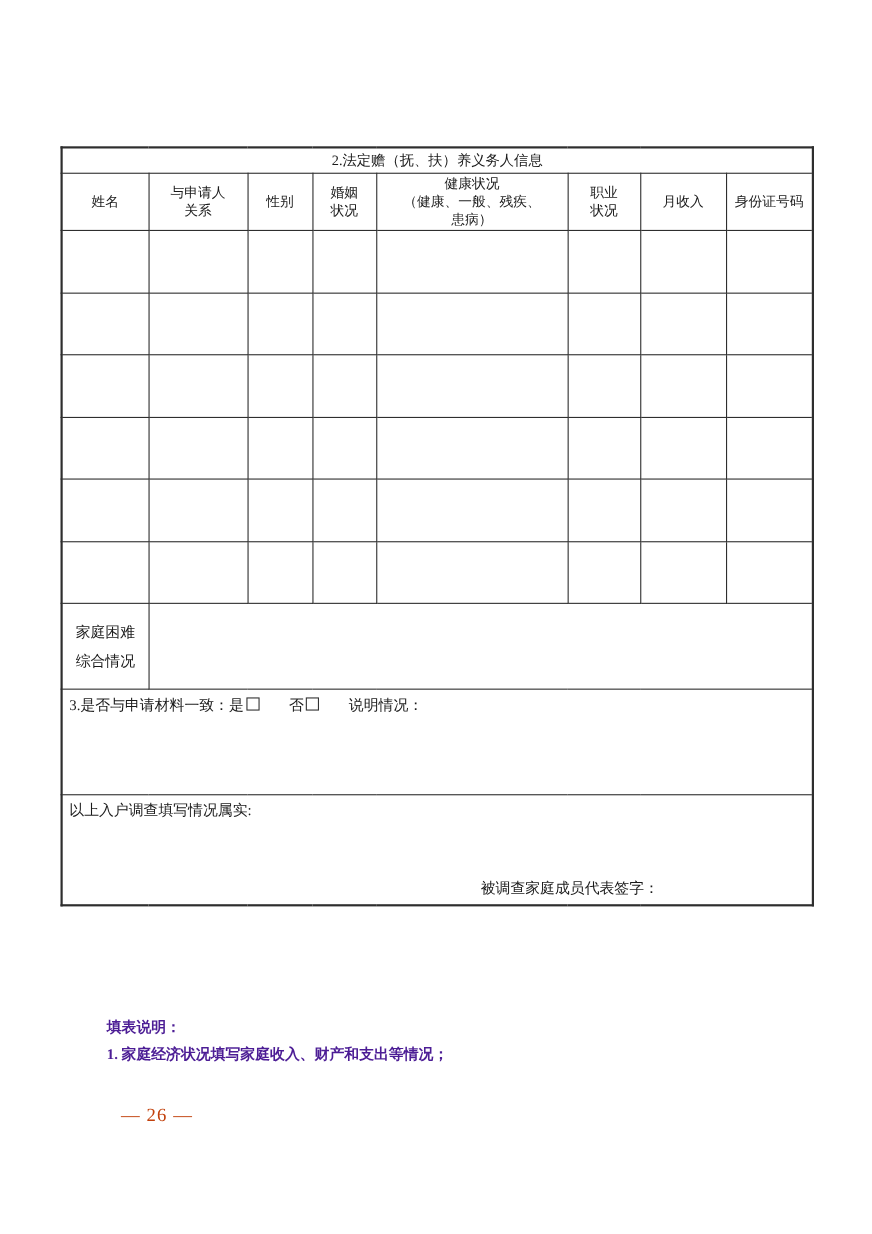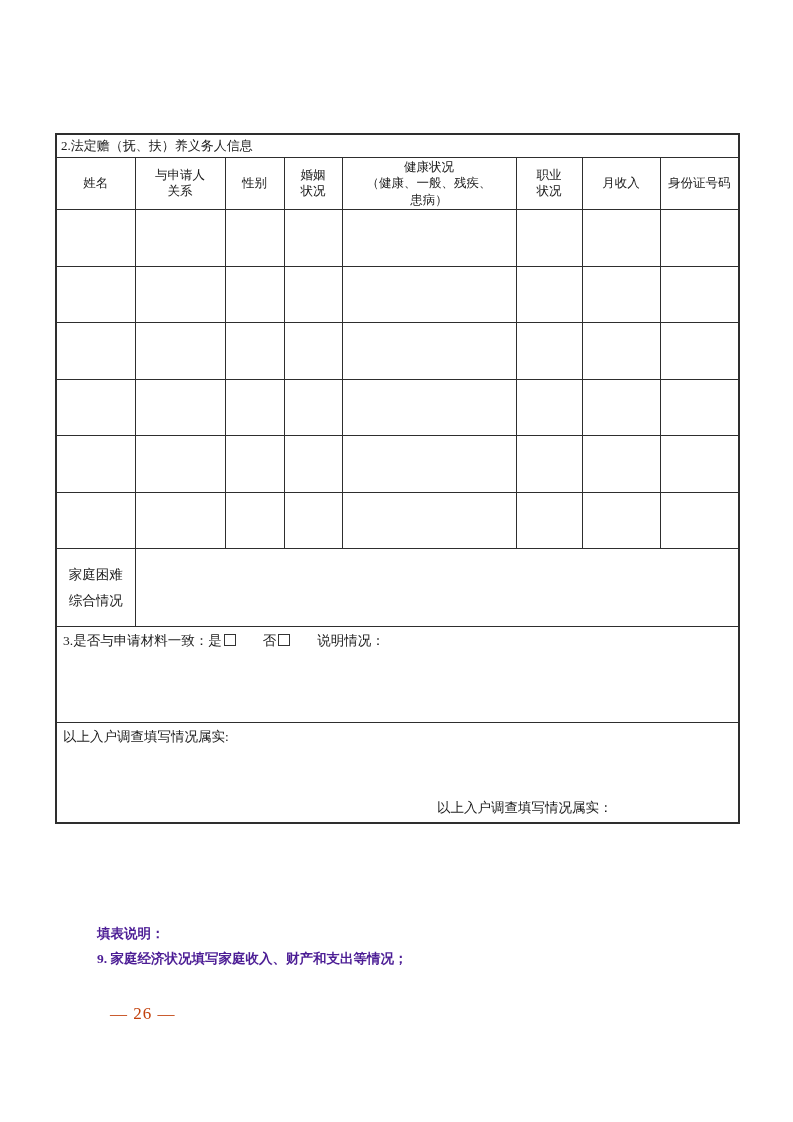--- a/index.html
+++ b/index.html
@@ -24,21 +24,21 @@
     border: 1px solid #2e2e2e;
   }
   table.main-table { border-width: 2px; }
   td {
     font-size: 13px;
     color: #1a1a1a;
     overflow: hidden;
   }
   .title-row td {
     height: 23px;
-    text-align: left;
+    text-align: center;
     vertical-align: middle;
     padding: 1px 4px;
     font-size: 13px;
   }
   .header-row td {
     height: 50px;
     text-align: center;
     vertical-align: middle;
     white-space: pre-line;
     font-size: 12.5px;
@@ -210,26 +210,26 @@
     <tr class="sec3-row">
       <td colspan="8">
         <span>3.是否与申请材料一致：</span><span>是</span><span class="checkbox"></span><span class="gap"></span><span>否</span><span class="checkbox"></span><span class="gap"></span><span>说明情况：</span>
       </td>
     </tr>
 
 
     <tr class="truth-row">
       <td colspan="8">
         <div>以上入户调查填写情况属实:</div>
-        <div class="rep-sign">以上入户调查填写情况属实：</div>
+        <div class="rep-sign">被调查家庭成员代表签字：</div>
       </td>
     </tr>
   </tbody>
     </table>
 
   <div class="notes">
     <div>填表说明：</div>
-    <div>9. 家庭经济状况填写家庭收入、财产和支出等情况；</div>
+    <div>1. 家庭经济状况填写家庭收入、财产和支出等情况；</div>
   </div>
 
   <div class="page-number">— 26 —</div>
 
 </div>
 
 </body></html>

